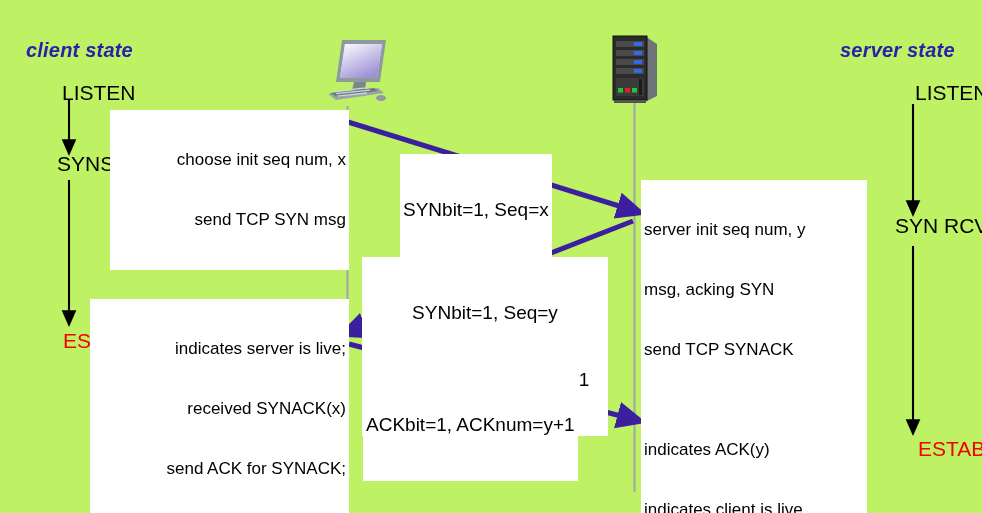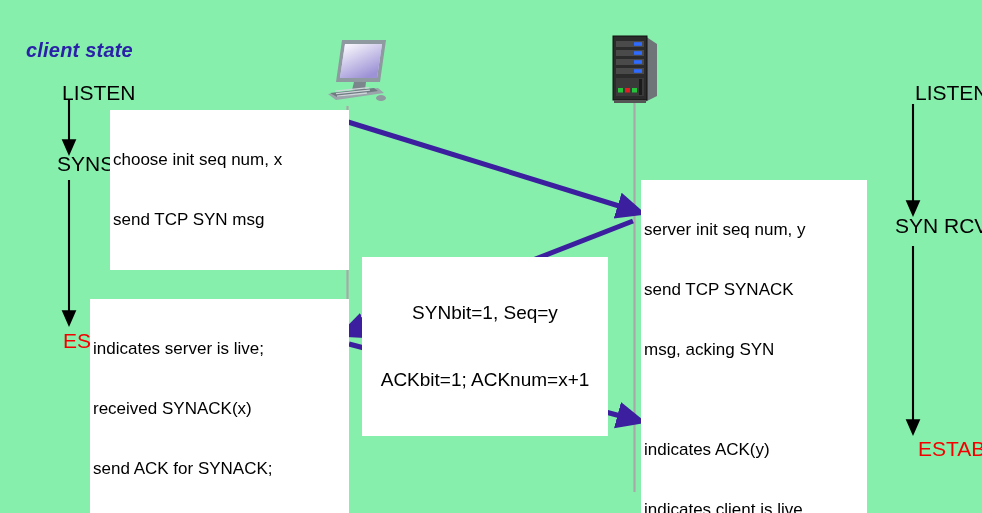--- a/index.html
+++ b/index.html
@@ -5,21 +5,21 @@
 <style>
   html, body {
     margin: 0;
     padding: 0;
     background: #ffffff;
   }
   #canvas {
     position: relative;
     width: 982px;
     height: 513px;
-    background: #86efac;
+    background: #bef264;
     font-family: "Liberation Sans", sans-serif;
     overflow: hidden;
   }
 
   
   #draw {
     position: absolute;
     left: 0;
     top: 0;
     width: 982px;
@@ -49,21 +49,21 @@
     text-align: right;
   }
   .msg {
     font-size: 19px;
     color: #000000;
   }
   .note {
     font-size: 17px;
     color: #000000;
   }
-  .note.r { }
+  .note.r { text-align: right; }
   .note.l { text-align: left; }
 
   
   .chip {
     position: absolute;
     background: #ffffff;
     padding: 0 3px;
   }
 
   
@@ -149,20 +149,21 @@
     <rect x="34" y="47" width="3" height="16" fill="#1c1c1c"></rect>
 
     <rect x="13" y="56" width="5" height="4.5" fill="#27c23b"></rect>
     <rect x="20" y="56" width="5" height="4.5" fill="#e02020"></rect>
     <rect x="27" y="56" width="5" height="4.5" fill="#27c23b"></rect>
 
     <rect x="9" y="68" width="32" height="3" fill="#555"></rect>
   </svg>
 
   <div class="txt hdr" style="left:26px; top:39px;">client state</div>
+  <div class="txt hdr" style="left:840px; top:39px;">server state</div>
 
   <div class="txt state" style="left:22px; top:81px;">LISTEN</div>
   <div class="txt state" style="left:17px; top:152px;">SYNSENT</div>
   <div class="txt state estab" style="left:23px; top:329px;">ESTAB</div>
 
   <div class="txt state" style="left:875px; top:81px;">LISTEN</div>
   <div class="txt state" style="left:855px; top:214px;">SYN RCVD</div>
   <div class="txt state estab" style="left:878px; top:437px;">ESTAB</div>
 
   <div class="txt note r chip" style="left:110px; top:110px; width:233px;">
@@ -173,29 +174,35 @@
   <div class="txt note r chip" style="left:90px; top:299px; width:253px;">
     <div>indicates server is live;</div>
     <div>received SYNACK(x)</div>
     <div>send ACK for SYNACK;</div>
     
     
   </div>
 
   <div class="txt note l chip" style="left:641px; top:180px; width:220px;">
     <div>server init seq num, y</div>
+    <div>msg, acking SYN</div>
     <div>send TCP SYNACK</div>
-    <div>msg, acking SYN</div>
   </div>
 
   <div class="txt note l chip" style="left:641px; top:400px; width:220px;">
     <div>indicates ACK(y)</div>
     <div>indicates client is live</div>
   </div>
 
+  <div class="txt msg chip" style="left:400px; top:154px;">
+    <div>SYNbit=1, Seq=x</div>
+  </div>
 
   <div class="txt msg chip" style="left:362px; top:257px; text-align:center; width:240px;">
     <div>SYNbit=1, Seq=y</div>
     <div>ACKbit=1; ACKnum=x+1</div>
   </div>
 
+  <div class="txt msg chip" style="left:363px; top:369px;">
+    <div>ACKbit=1, ACKnum=y+1</div>
+  </div>
 
 </div>
 
 </body></html>

